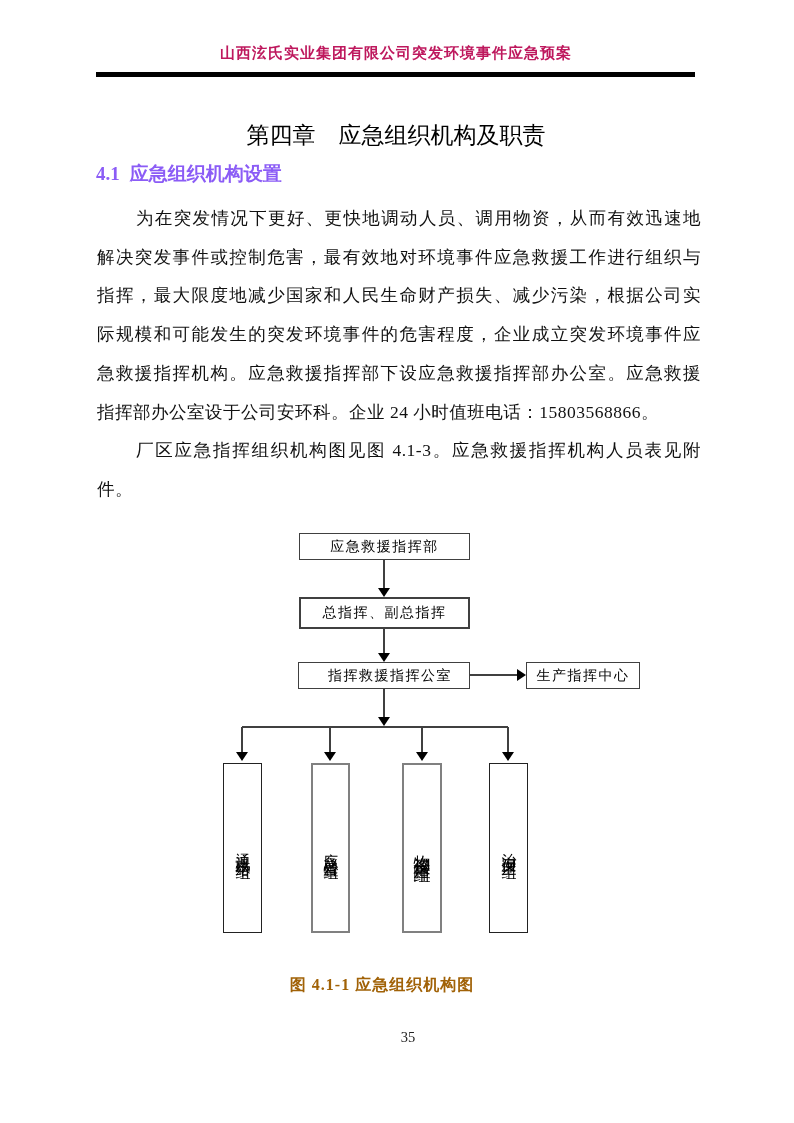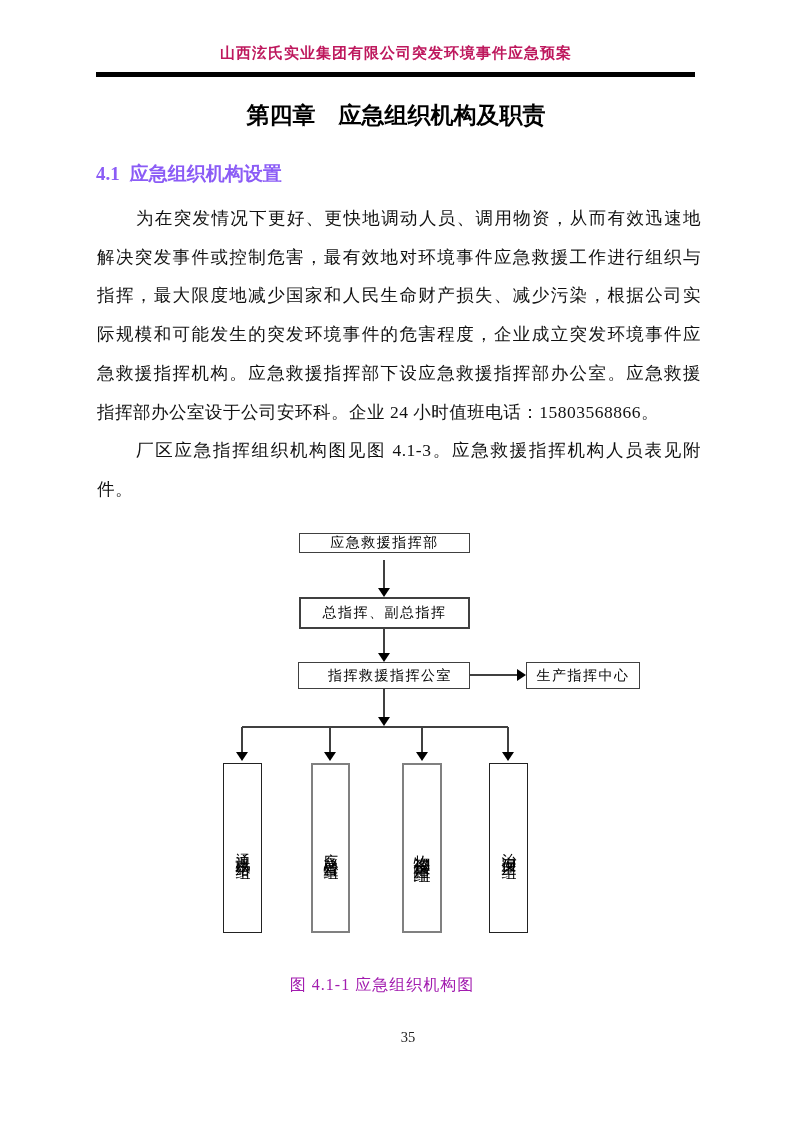--- a/index.html
+++ b/index.html
@@ -27,23 +27,23 @@
   .hdr-rule {
     position: absolute;
     left: 96px; top: 72px; width: 599px;
     height: 2px;
     border-top: 3px solid #000;
     border-bottom: 2px solid #000;
   }
   
   .chapter-title {
     position: absolute;
-    left: 96px; top: 100px; width: 600px;
+    left: 96px; top: 120px; width: 600px;
     text-align: center;
-    font-weight: 700;
+    font-weight: 400;
     font-size: 23px;
     color: #000;
   }
   .section-heading {
     position: absolute;
     left: 96px; top: 161px;
     font-weight: 700;
     font-size: 19px;
     color: #8b5cf6;
   }
@@ -97,23 +97,23 @@
   .arr-right {
     position: absolute; width: 0; height: 0;
     border-top: 6px solid transparent;
     border-bottom: 6px solid transparent;
     border-left: 9px solid #000;
   }
   .caption {
     position: absolute;
     left: 96px; top: 975px; width: 572px;
     text-align: center;
-    font-weight: 400;
+    font-weight: 700;
     font-size: 16px;
-    color: #a21caf;
+    color: #a16207;
     letter-spacing: 1px;
   }
   .page-num {
     position: absolute;
     left: 96px; top: 1029px; width: 624px;
     text-align: center;
     font-size: 14.5px;
     color: #222;
   }
 </style>
@@ -134,21 +134,21 @@
     <div class="bline just">指挥，最大限度地减少国家和人民生命财产损失、减少污染，根据公司实</div>
     <div class="bline just">际规模和可能发生的突发环境事件的危害程度，企业成立突发环境事件应</div>
     <div class="bline just">急救援指挥机构。应急救援指挥部下设应急救援指挥部办公室。应急救援</div>
     <div class="bline">指挥部办公室设于公司安环科。企业 24 小时值班电话：15803568866。</div>
     <div class="bline just indent">厂区应急指挥组织机构图见图 4.1-3。应急救援指挥机构人员表见附</div>
     <div class="bline">件。</div>
   </div>
 
   <div>
 
-    <div class="dbox" style="left:299px; top:533px; width:171px; height:20px;">应急救援指挥部</div>
+    <div class="dbox" style="left:299px; top:533px; width:171px; height:27px;">应急救援指挥部</div>
     <div class="shaft-v" style="left:383px; top:560px; height:29px;"></div>
     <div class="arr-down" style="left:378px; top:588px;"></div>
 
     <div class="dbox" style="left:299px; top:597px; width:171px; height:32px; border-width:2px;">总指挥、副总指挥</div>
     <div class="shaft-v" style="left:383px; top:629px; height:25px;"></div>
     <div class="arr-down" style="left:378px; top:653px;"></div>
 
     <div class="dbox" style="left:298px; top:662px; width:172px; height:27px;padding-left:12px;">指挥救援指挥公室</div>
     <div class="shaft-h" style="left:470px; top:674px; width:48px;"></div>
     <div class="arr-right" style="left:517px; top:669px;"></div>

